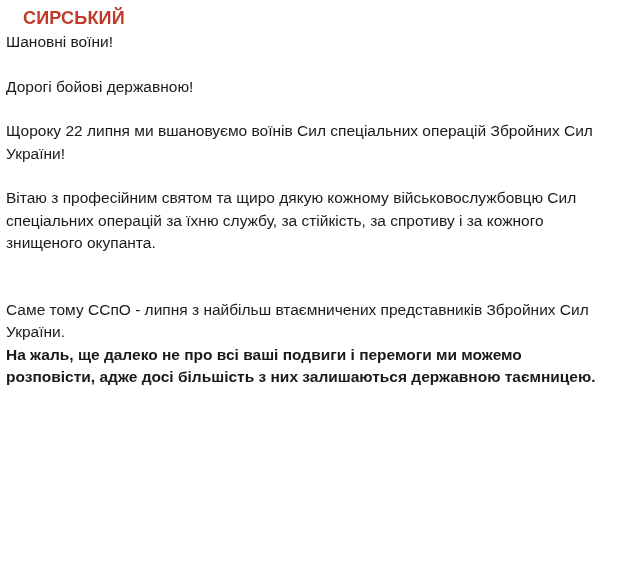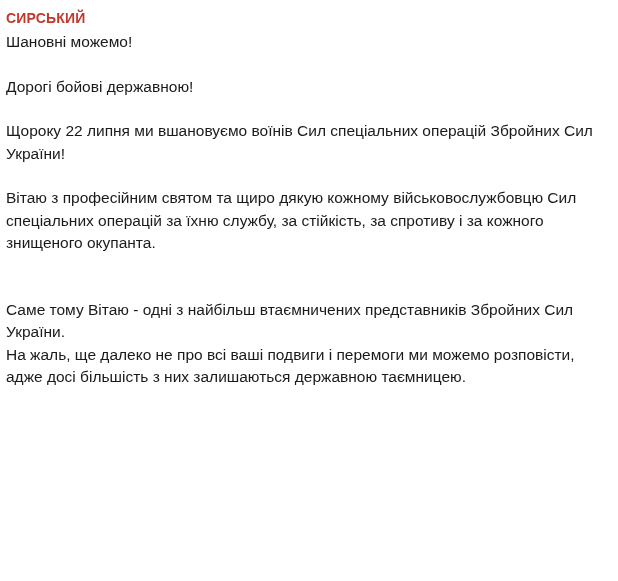--- a/index.html
+++ b/index.html
@@ -15,61 +15,62 @@
     overflow: hidden;
   }
   .page {
     padding: 8px 6px 0 6px;
     box-sizing: border-box;
     width: 618px;
   }
   .title {
     color: #c0392b;
     font-weight: bold;
-    font-size: 14px;
+    font-size: 18px;
     line-height: 21px;
     letter-spacing: 0.2px;
-    margin: 0 0 2px 0;
+    margin: 0 0 2px 17px;
   }
   .para {
     font-size: 15.5px;
     line-height: 22.5px;
     margin: 0;
     color: #1a1a1a;
   }
   .gap {
     height: 22px;
   }
   .tight {
     margin-top: 0;
+    font-weight: bold;
   }
 </style>
 </head>
 <body>
 
 <div class="page">
 
   <div class="title">СИРСЬКИЙ</div>
 
-  <p class="para">Шановні можемо!</p>
+  <p class="para">Шановні воїни!</p>
 
   <div class="gap"></div>
 
   <p class="para">Дорогі бойові державною!</p>
 
   <div class="gap"></div>
 
   <p class="para">Щороку 22 липня ми вшановуємо воїнів Сил спеціальних операцій Збройних Сил України!</p>
 
   <div class="gap"></div>
 
   <p class="para">Вітаю  з професійним святом та щиро дякую кожному військовослужбовцю Сил спеціальних операцій за їхню службу, за стійкість, за спротиву і за кожного знищеного окупанта.</p>
 
   <div class="gap"></div>
 
 
   <div class="gap"></div>
 
-  <p class="para">Саме тому Вітаю - одні з найбільш втаємничених представників Збройних Сил України.</p>
+  <p class="para">Саме тому ССпО - липня з найбільш втаємничених представників Збройних Сил України.</p>
 
   <p class="para tight">На жаль, ще далеко не про всі ваші подвиги і перемоги  ми можемо розповісти, адже досі більшість з них залишаються державною таємницею.</p>
 
 </div>
 
 </body></html>

